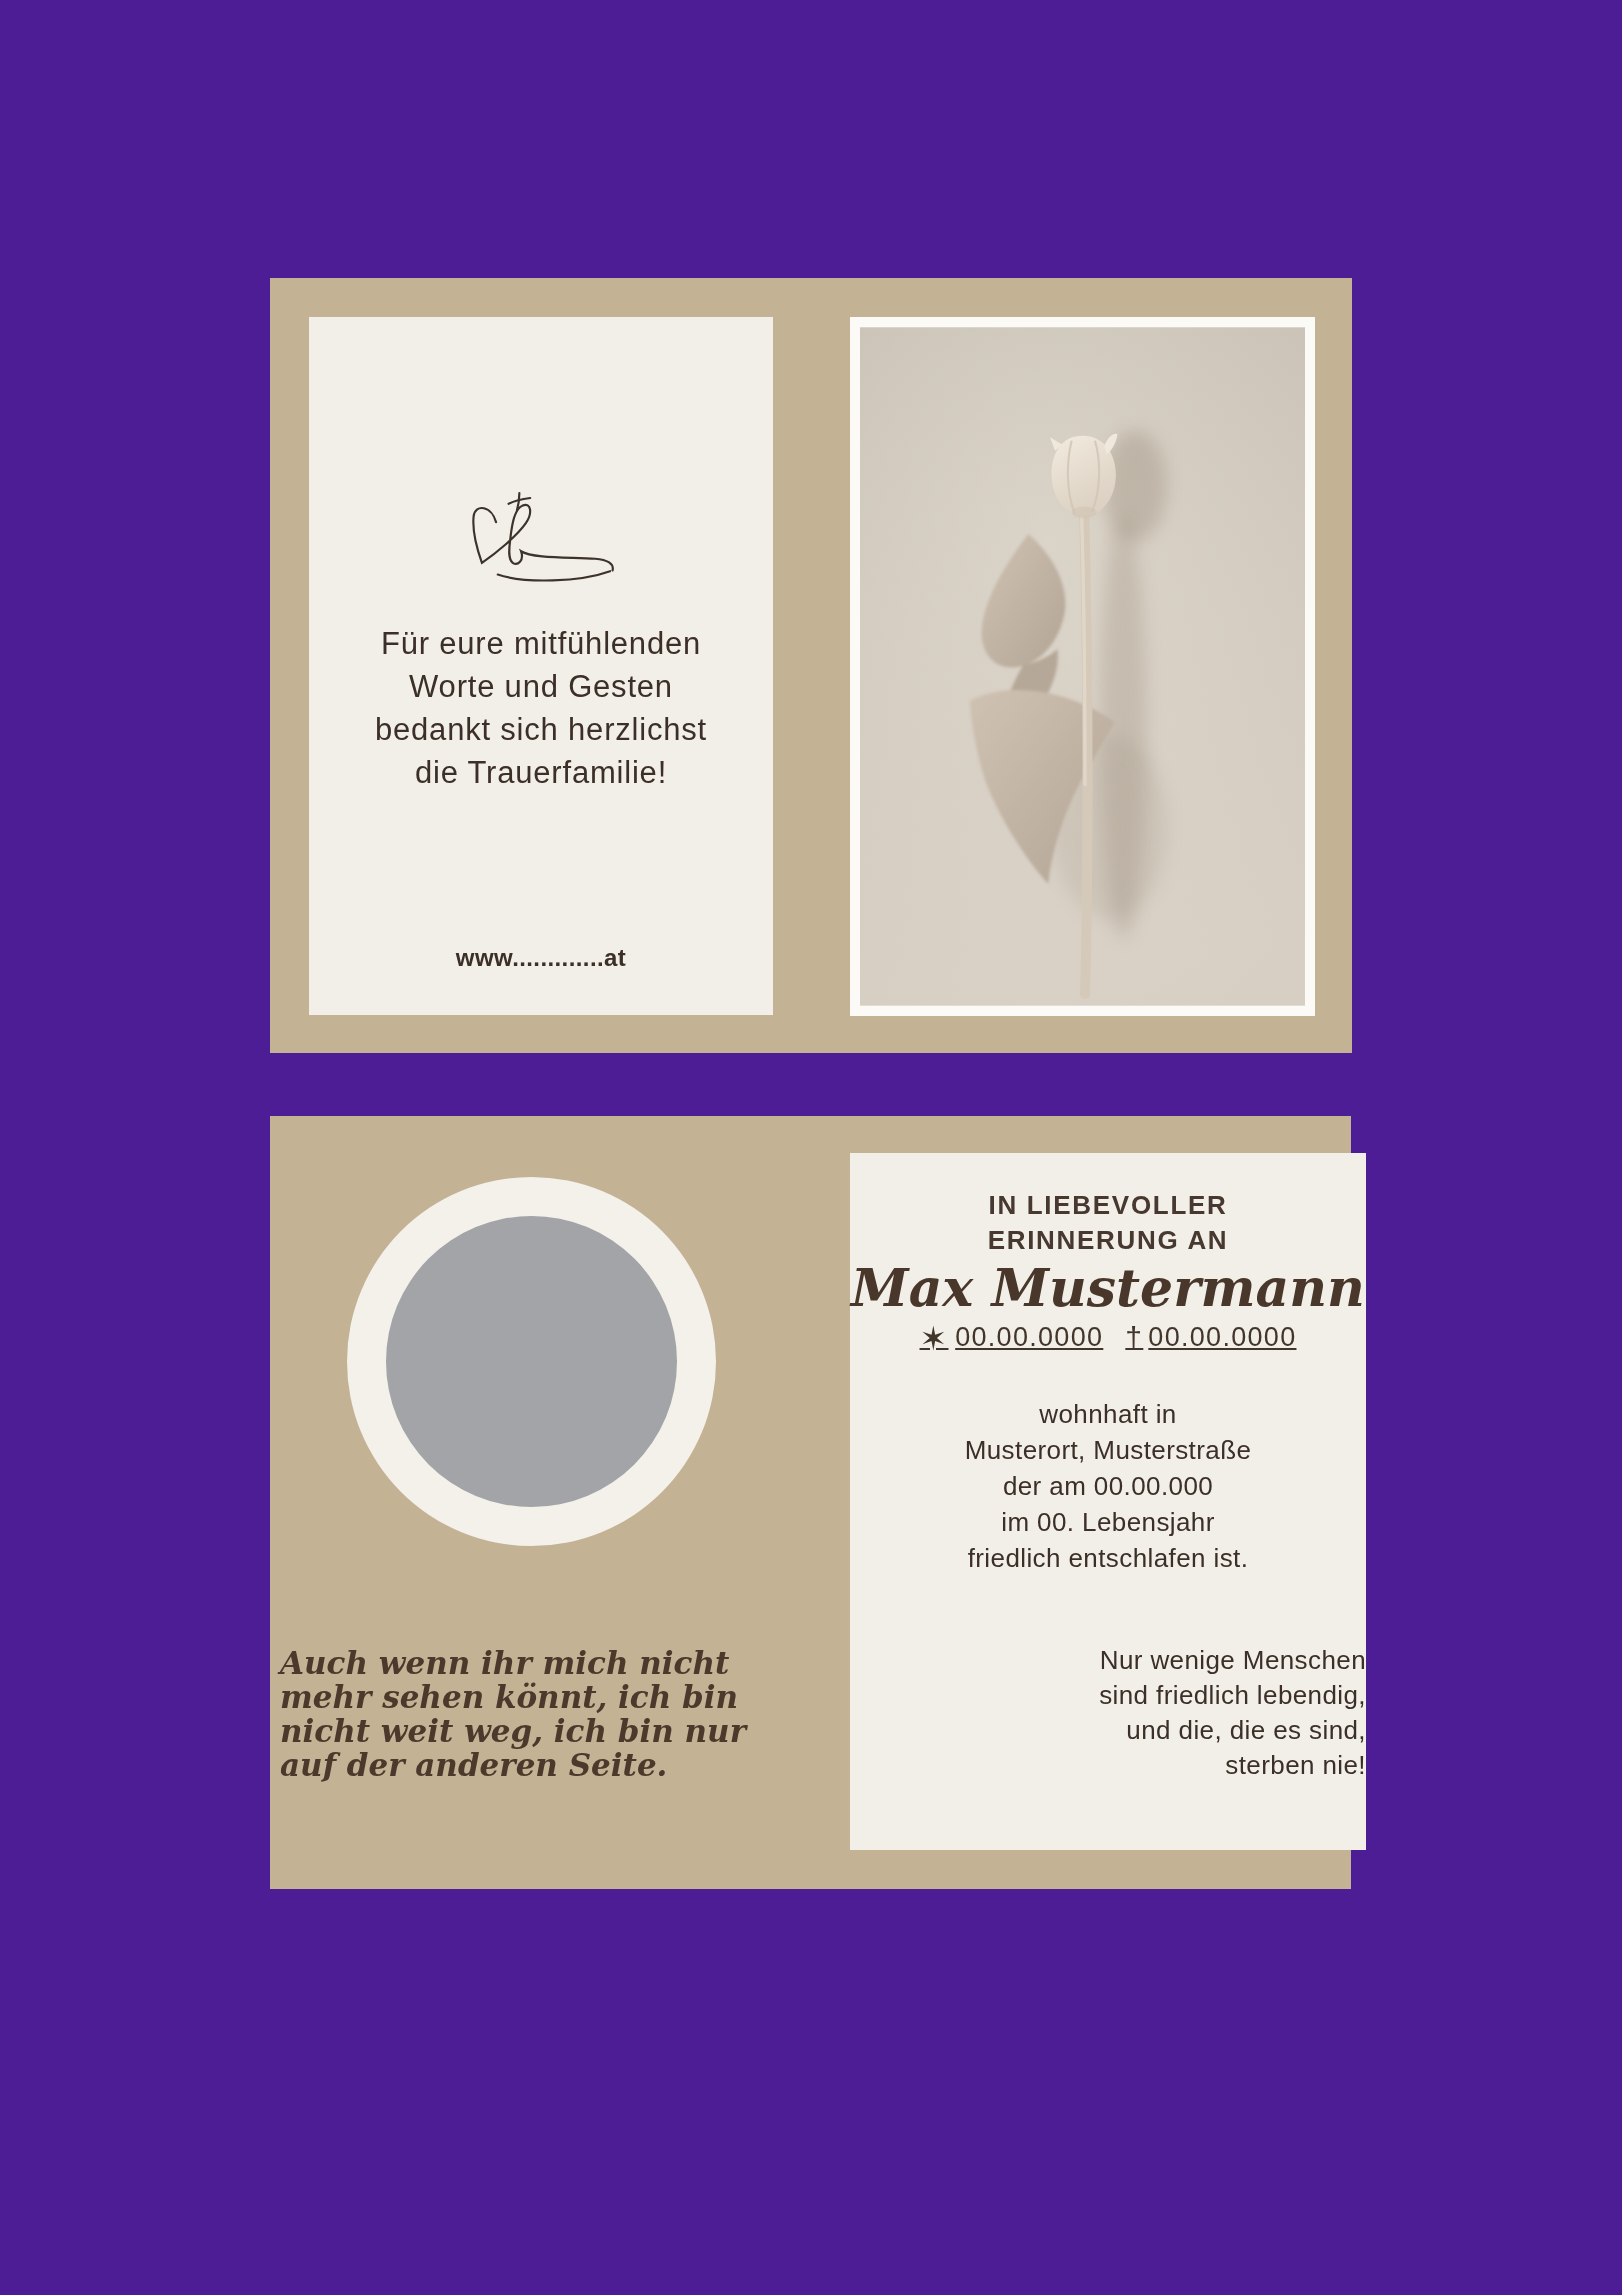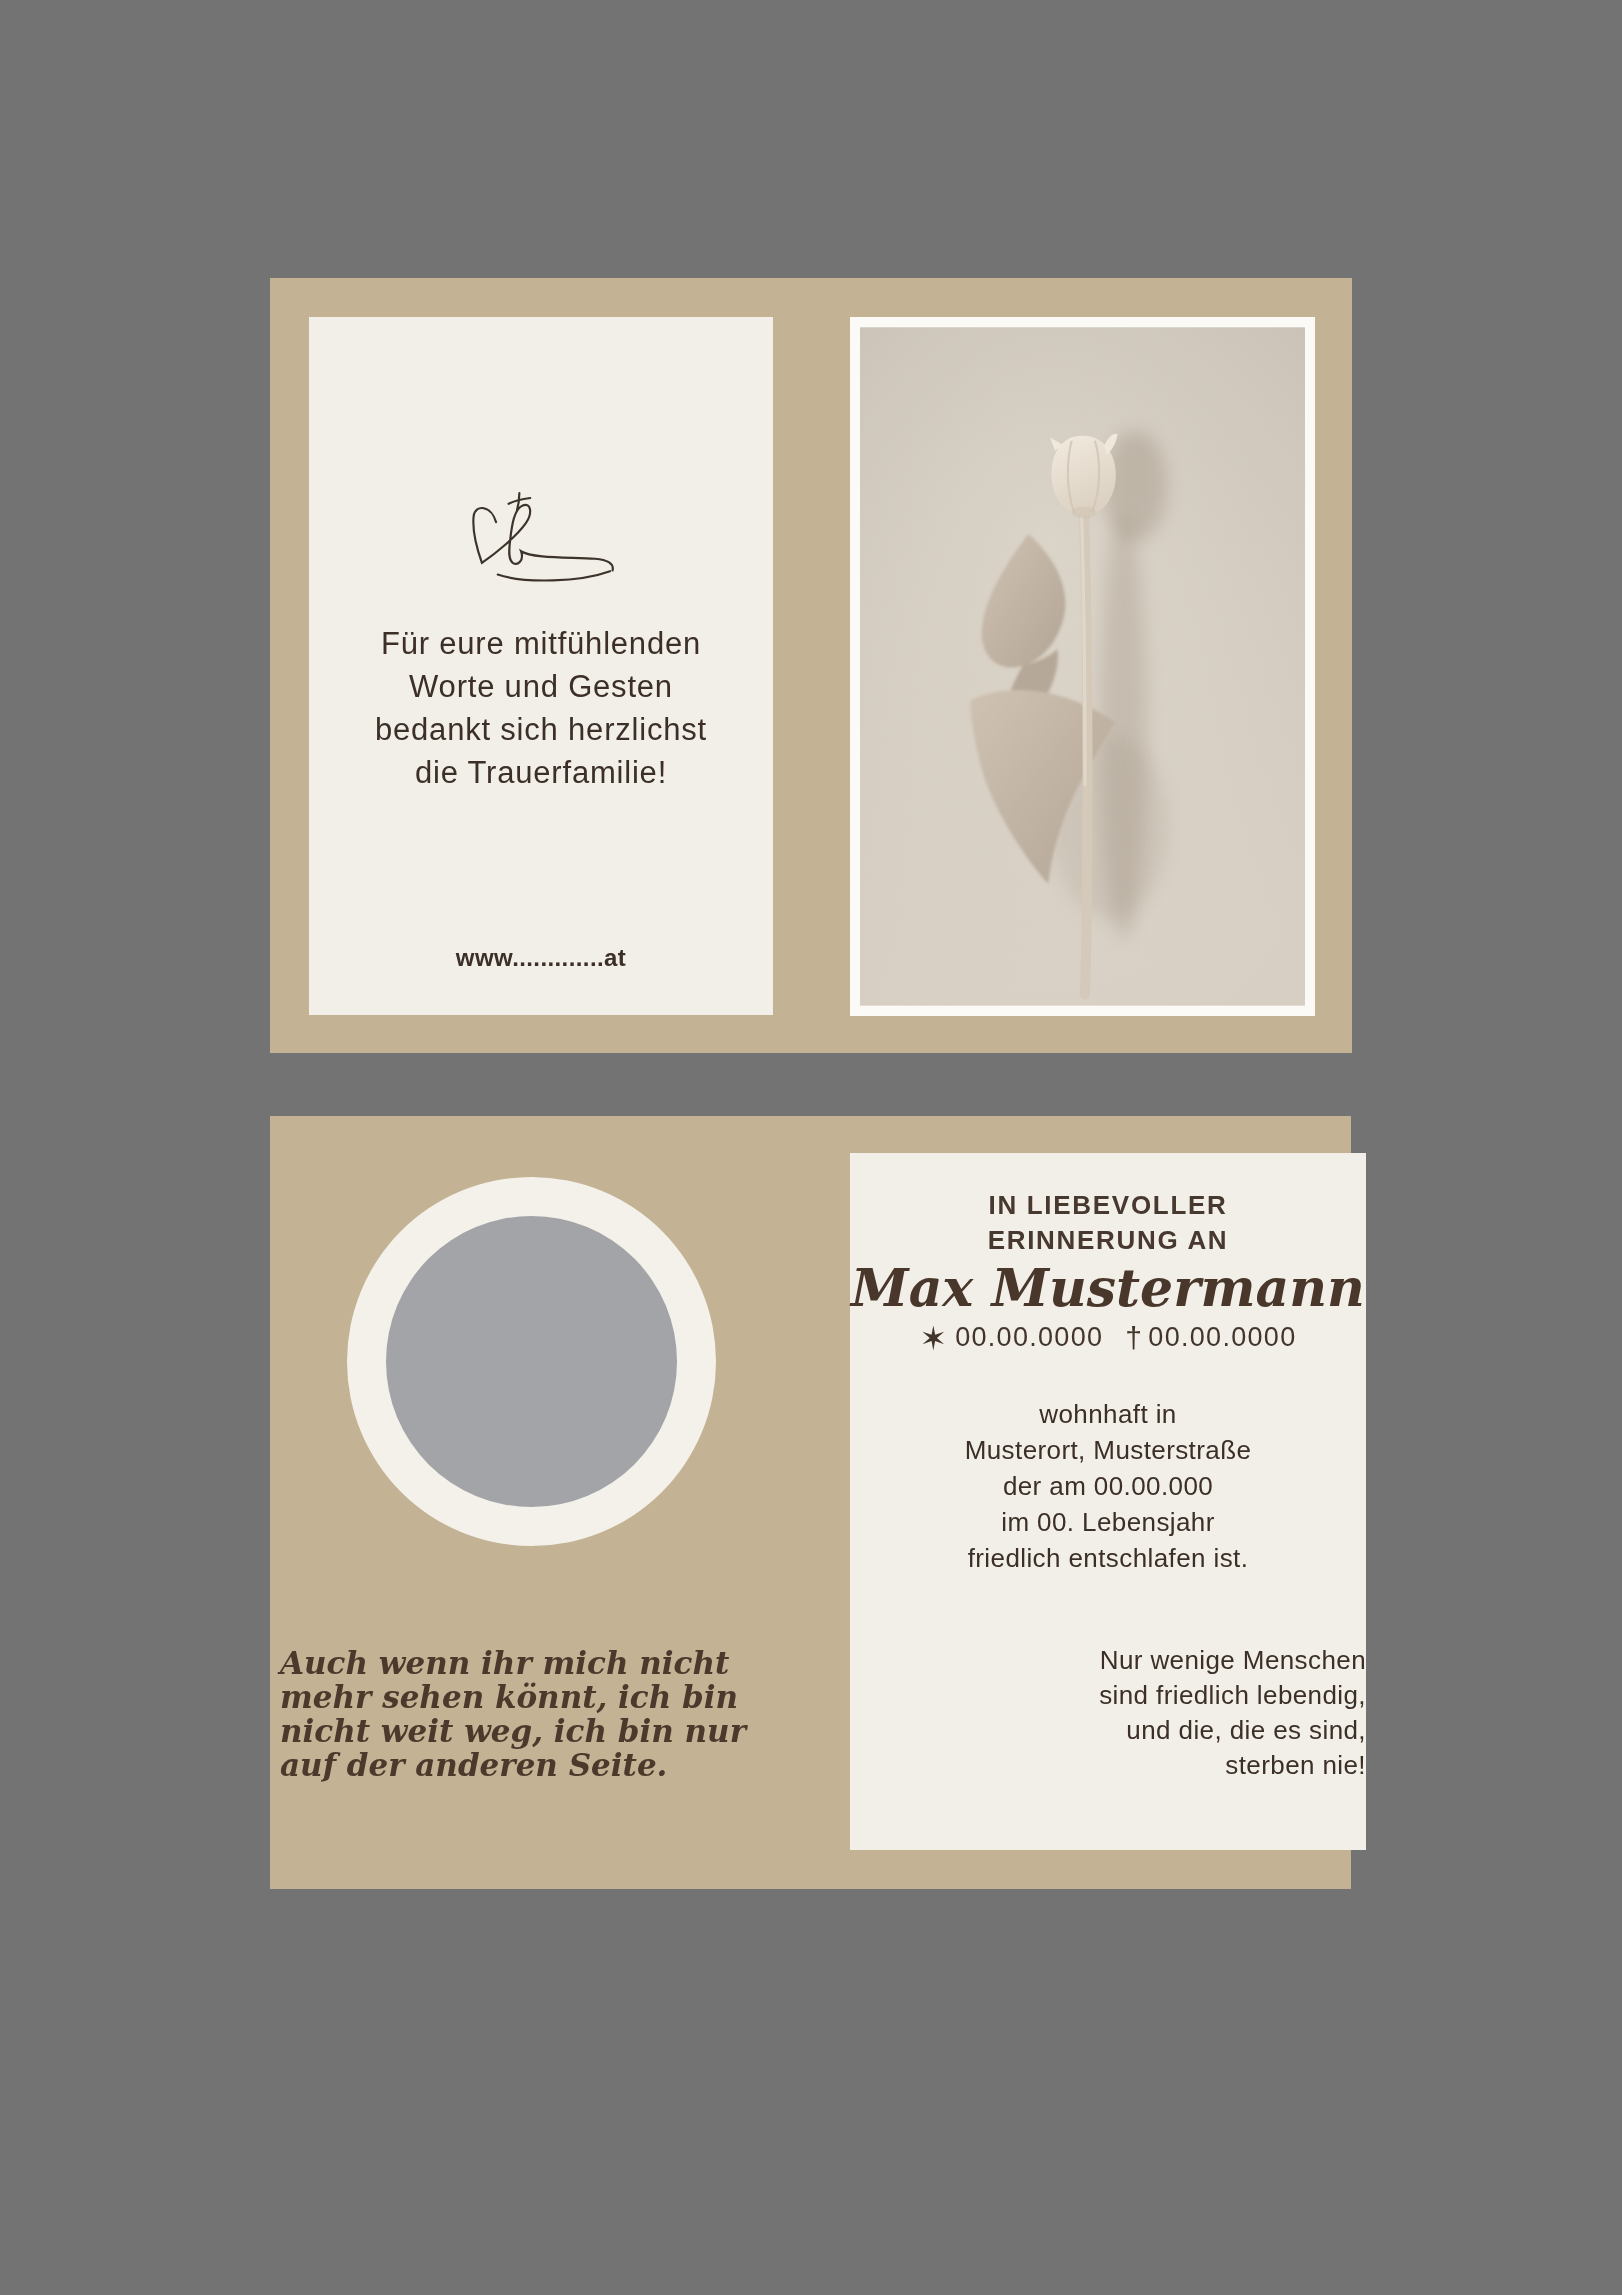--- a/index.html
+++ b/index.html
@@ -1,16 +1,16 @@
 <!DOCTYPE html>
 <html style="font-size:13.3px"><head>
 <meta charset="utf-8">
 <style>
   html,body{margin:0;padding:0;background:#ffffff;}
-  .page{position:relative;width:1623px;height:2295px;background:#737373;overflow:hidden;
+  .page{position:relative;width:1623px;height:2295px;background:#4c1d95;overflow:hidden;
         font-family:"Liberation Sans",sans-serif;}
   .panel{position:absolute;background:#c3b294;}
   .panel-top{left:270px;top:278px;width:1082px;height:775px;}
   .panel-bottom{left:270px;top:1116px;width:1081px;height:773px;}
   .card{position:absolute;background:#f2efe8;}
   .thanks-card{left:39px;top:39px;width:464px;height:698px;}
   .memorial-card{left:580px;top:37px;width:516px;height:697px;}
   .photo-frame{position:absolute;left:580px;top:39px;width:465px;height:699px;background:#fbfaf6;}
   .photo-frame svg{position:absolute;left:10px;top:10px;}
   .ornament{position:absolute;left:50%;transform:translateX(-50%);top:171px;width:175px;height:104px;}
@@ -24,21 +24,21 @@
                 background:#a3a4a8;}
   .script{font-family:"DejaVu Serif","Liberation Serif",serif;font-style:italic;font-weight:700;}
   .left-quote{position:absolute;left:10px;top:530px;width:500px;text-align:left;
               font-size:31px;line-height:34px;color:#4c392c;}
   .mc-h{position:absolute;left:0;right:0;text-align:center;font-size:26px;line-height:28px;
         font-weight:700;letter-spacing:1.7px;color:#473930;}
   .mc-h1{top:38px;} .mc-h2{top:73px;}
   .mc-name{position:absolute;left:0;right:0;top:103px;text-align:center;
            font-size:52px;line-height:63px;color:#4a372b;}
   .mc-dates{position:absolute;left:0;right:0;top:168px;text-align:center;font-size:27px;line-height:33px;
-            letter-spacing:1.3px;color:#42352c;}
+            letter-spacing:1.3px;color:#42352c;text-decoration:underline;}
   .mc-dates .sym-star{font-size:33px;vertical-align:-3.3px;margin-right:6.7px;}
   .mc-dates .sym-cross{font-size:30px;vertical-align:-1.7px;margin-left:22px;margin-right:5px;}
   .mc-body{position:absolute;left:0;right:0;top:243px;text-align:center;
            font-size:26px;line-height:36px;letter-spacing:0.4px;color:#3b2f27;}
   .mc-verse{position:absolute;left:0;right:0;top:490px;text-align:right;
             font-size:26px;line-height:35px;letter-spacing:0.4px;color:#3b2f27;}
 </style>
 </head>
 <body>
 

